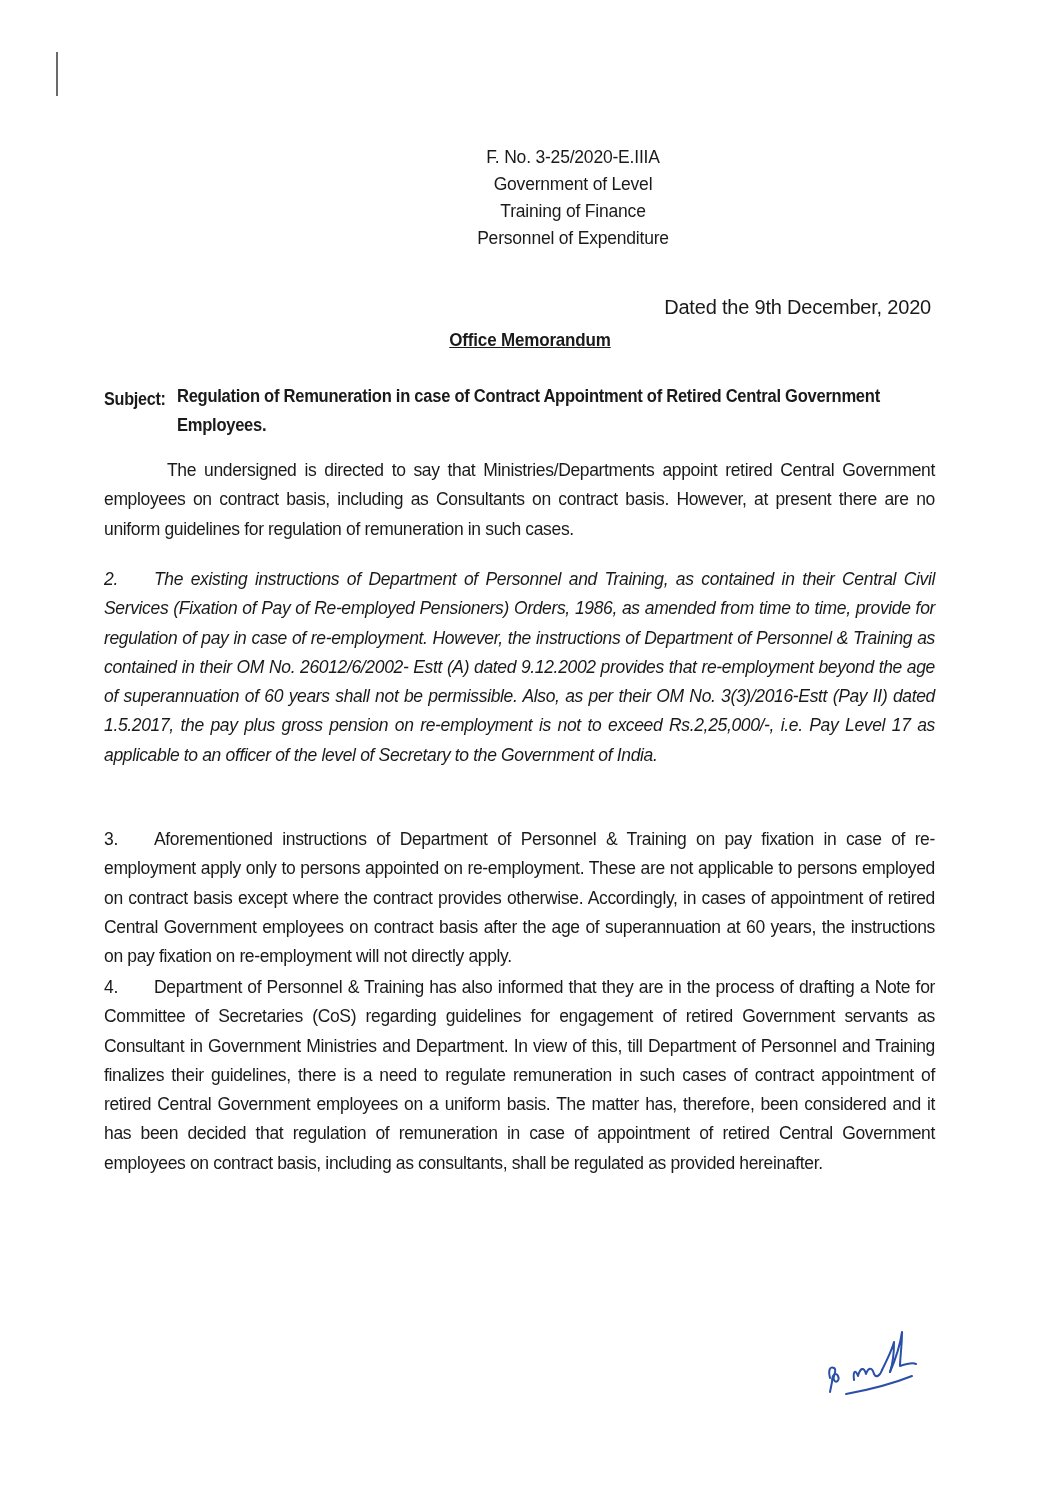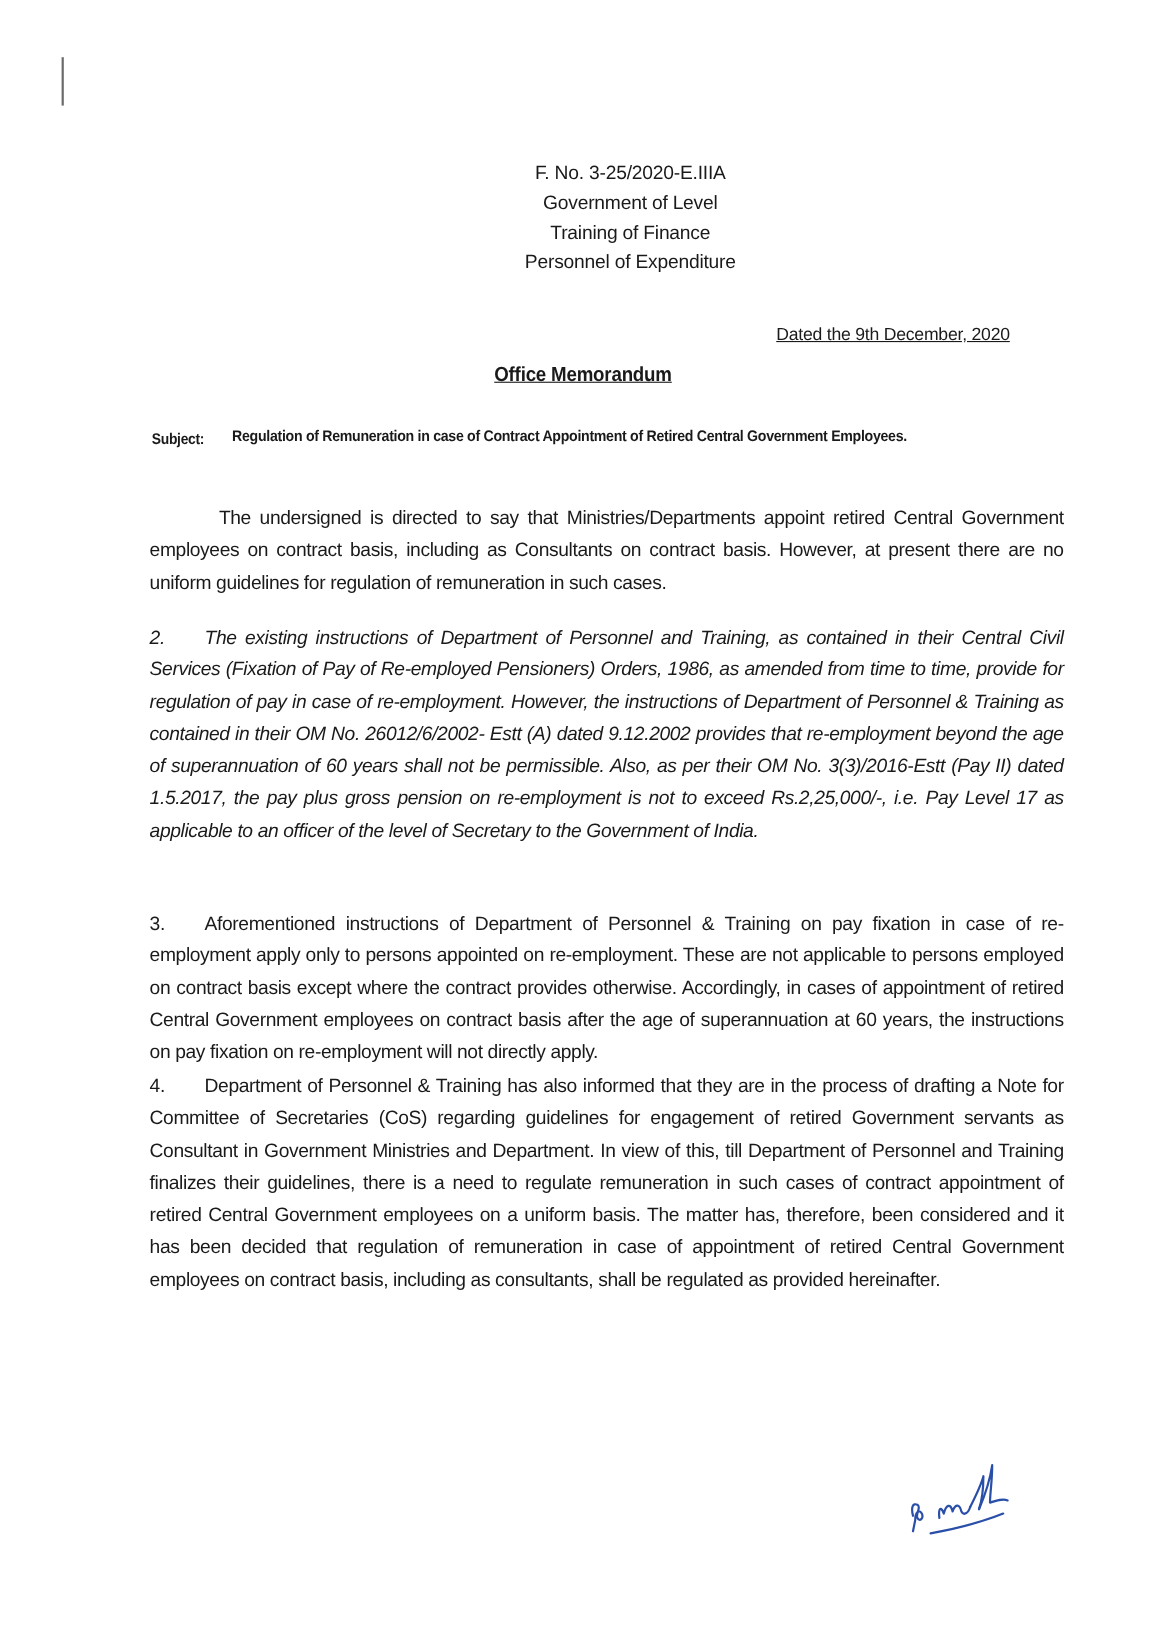--- a/index.html
+++ b/index.html
@@ -10,39 +10,38 @@
     .margin-mark {
       position: absolute; left: 56px; top: 52px; width: 2px; height: 44px;
       background: #6a6a6a;
     }
     .header-block {
       position: absolute; left: 0; top: 144px; width: 1060px;
       text-align: center; font-size: 17.5px; line-height: 27px; letter-spacing: -0.2px; margin-left: 32px;
     }
     .header-block div { margin-left: 22px; }
     .date-line {
-      position: absolute; right: 142px; top: 296px;
-      font-size: 16px; letter-spacing: -0.2px; text-decoration: underline;
+      position: absolute; right: 129px; top: 296px;
+      font-size: 20px; letter-spacing: -0.2px;
     }
     .om-title {
       position: absolute; left: 0; width: 1060px; top: 329px; text-align: center;
       font-size: 18.5px; font-weight: bold; text-decoration: underline;
       letter-spacing: -0.2px; transform: scaleX(0.92);
     }
     .subject-row {
       position: absolute; left: 104px; top: 382px; width: 835px;
-      font-size: 14px; font-weight: bold; line-height: 29px; letter-spacing: -0.3px; margin-left: 34px;
+      font-size: 18px; font-weight: bold; line-height: 29px; letter-spacing: -0.3px;
     }
     .subject-label { position: absolute; left: 0; top: 3px; transform: scaleX(0.9); transform-origin: left; }
     .subject-text { margin-left: 73px; display: block; transform: scaleX(0.92); transform-origin: left; width: 830px; }
     .para {
       position: absolute; left: 104px; width: 831px;
       font-size: 17.5px; line-height: 29.3px; text-align: justify;
       letter-spacing: -0.35px;
-      margin-left: 32px;
     }
     .para .num { display: inline-block; width: 50px; }
     .indent { display: inline-block; width: 63px; }
     .p1 { top: 456px; }
     .p2 { top: 565px; font-style: italic; }
     .p3 { top: 825px; }
     .p4 { top: 973px; }
     .signature {
       position: absolute; left: 820px; top: 1310px; width: 140px; height: 90px;
     }

